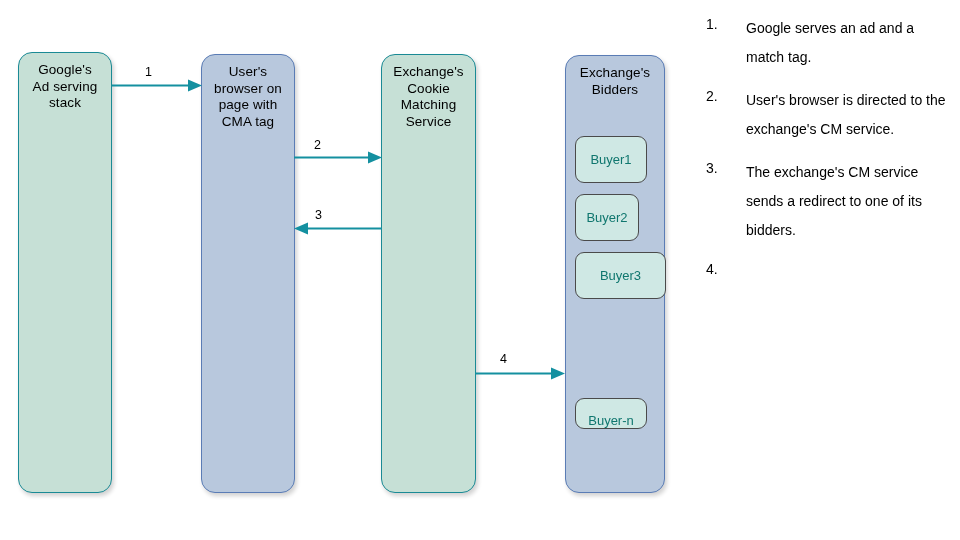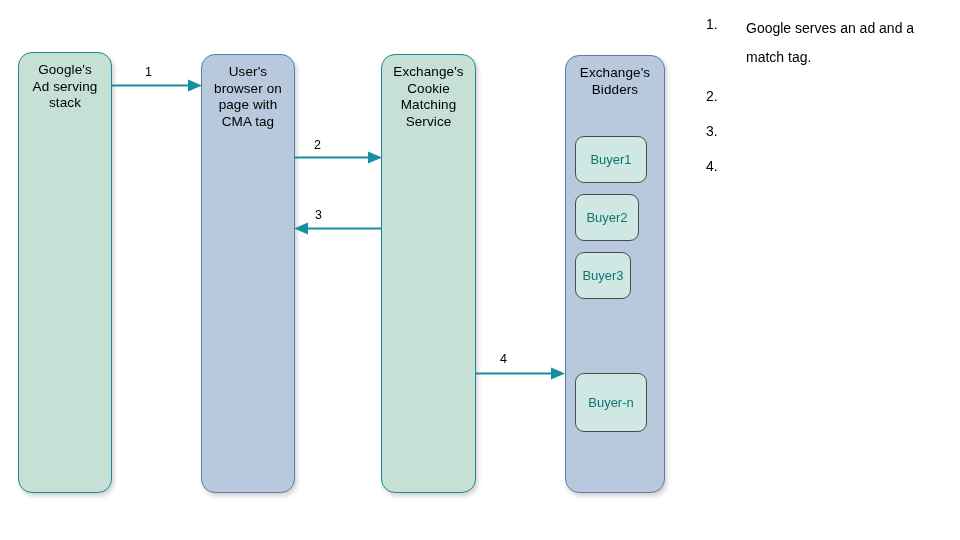--- a/index.html
+++ b/index.html
@@ -129,24 +129,24 @@
     <span class="pillar-label">Exchange's
 Bidders</span>
   </div>
 
   <div class="buyer" style="left:575px; top:136px; width:72px; height:47px;">
     <span class="buyer-label">Buyer1</span>
   </div>
   <div class="buyer" style="left:575px; top:194px; width:64px; height:47px;">
     <span class="buyer-label">Buyer2</span>
   </div>
-  <div class="buyer" style="left:575px; top:252px; width:56px; height:47px;">
+  <div class="buyer" style="left:575px; top:252px; width:91px; height:47px;">
     <span class="buyer-label">Buyer3</span>
   </div>
-  <div class="buyer" style="left:575px; top:373px; width:72px; height:59px;">
+  <div class="buyer" style="left:575px; top:398px; width:72px; height:31px;align-items:flex-end;">
     <span class="buyer-label">Buyer-n</span>
   </div>
 
   <div class="arrow" style="left:112px; top:78px; width:92px;">
     <svg width="92" height="14" viewBox="0 0 92 14">
       <line x1="0" y1="7.5" x2="80" y2="7.5" stroke="#1490a0" stroke-width="2.2"></line>
       <polygon points="76,1.5 90,7.5 76,13.5" fill="#1490a0"></polygon>
     </svg>
   </div>
   <span class="arrow-num" style="left:145px; top:66px;">1</span>
@@ -177,24 +177,26 @@
 
   <div id="steps-list">
 
     <div class="step">
       <span class="step-num">1.</span>
       <span class="step-text">Google serves an ad and a match tag.</span>
     </div>
 
     <div class="step">
       <span class="step-num">2.</span>
+      <span class="step-text">User's browser is directed to the exchange's CM service.</span>
     </div>
 
     <div class="step">
       <span class="step-num">3.</span>
+      <span class="step-text">The exchange's CM service sends a redirect to one of its bidders.</span>
     </div>
 
     <div class="step">
       <span class="step-num">4.</span>
     </div>
 
   </div>
 
 </div>
 

